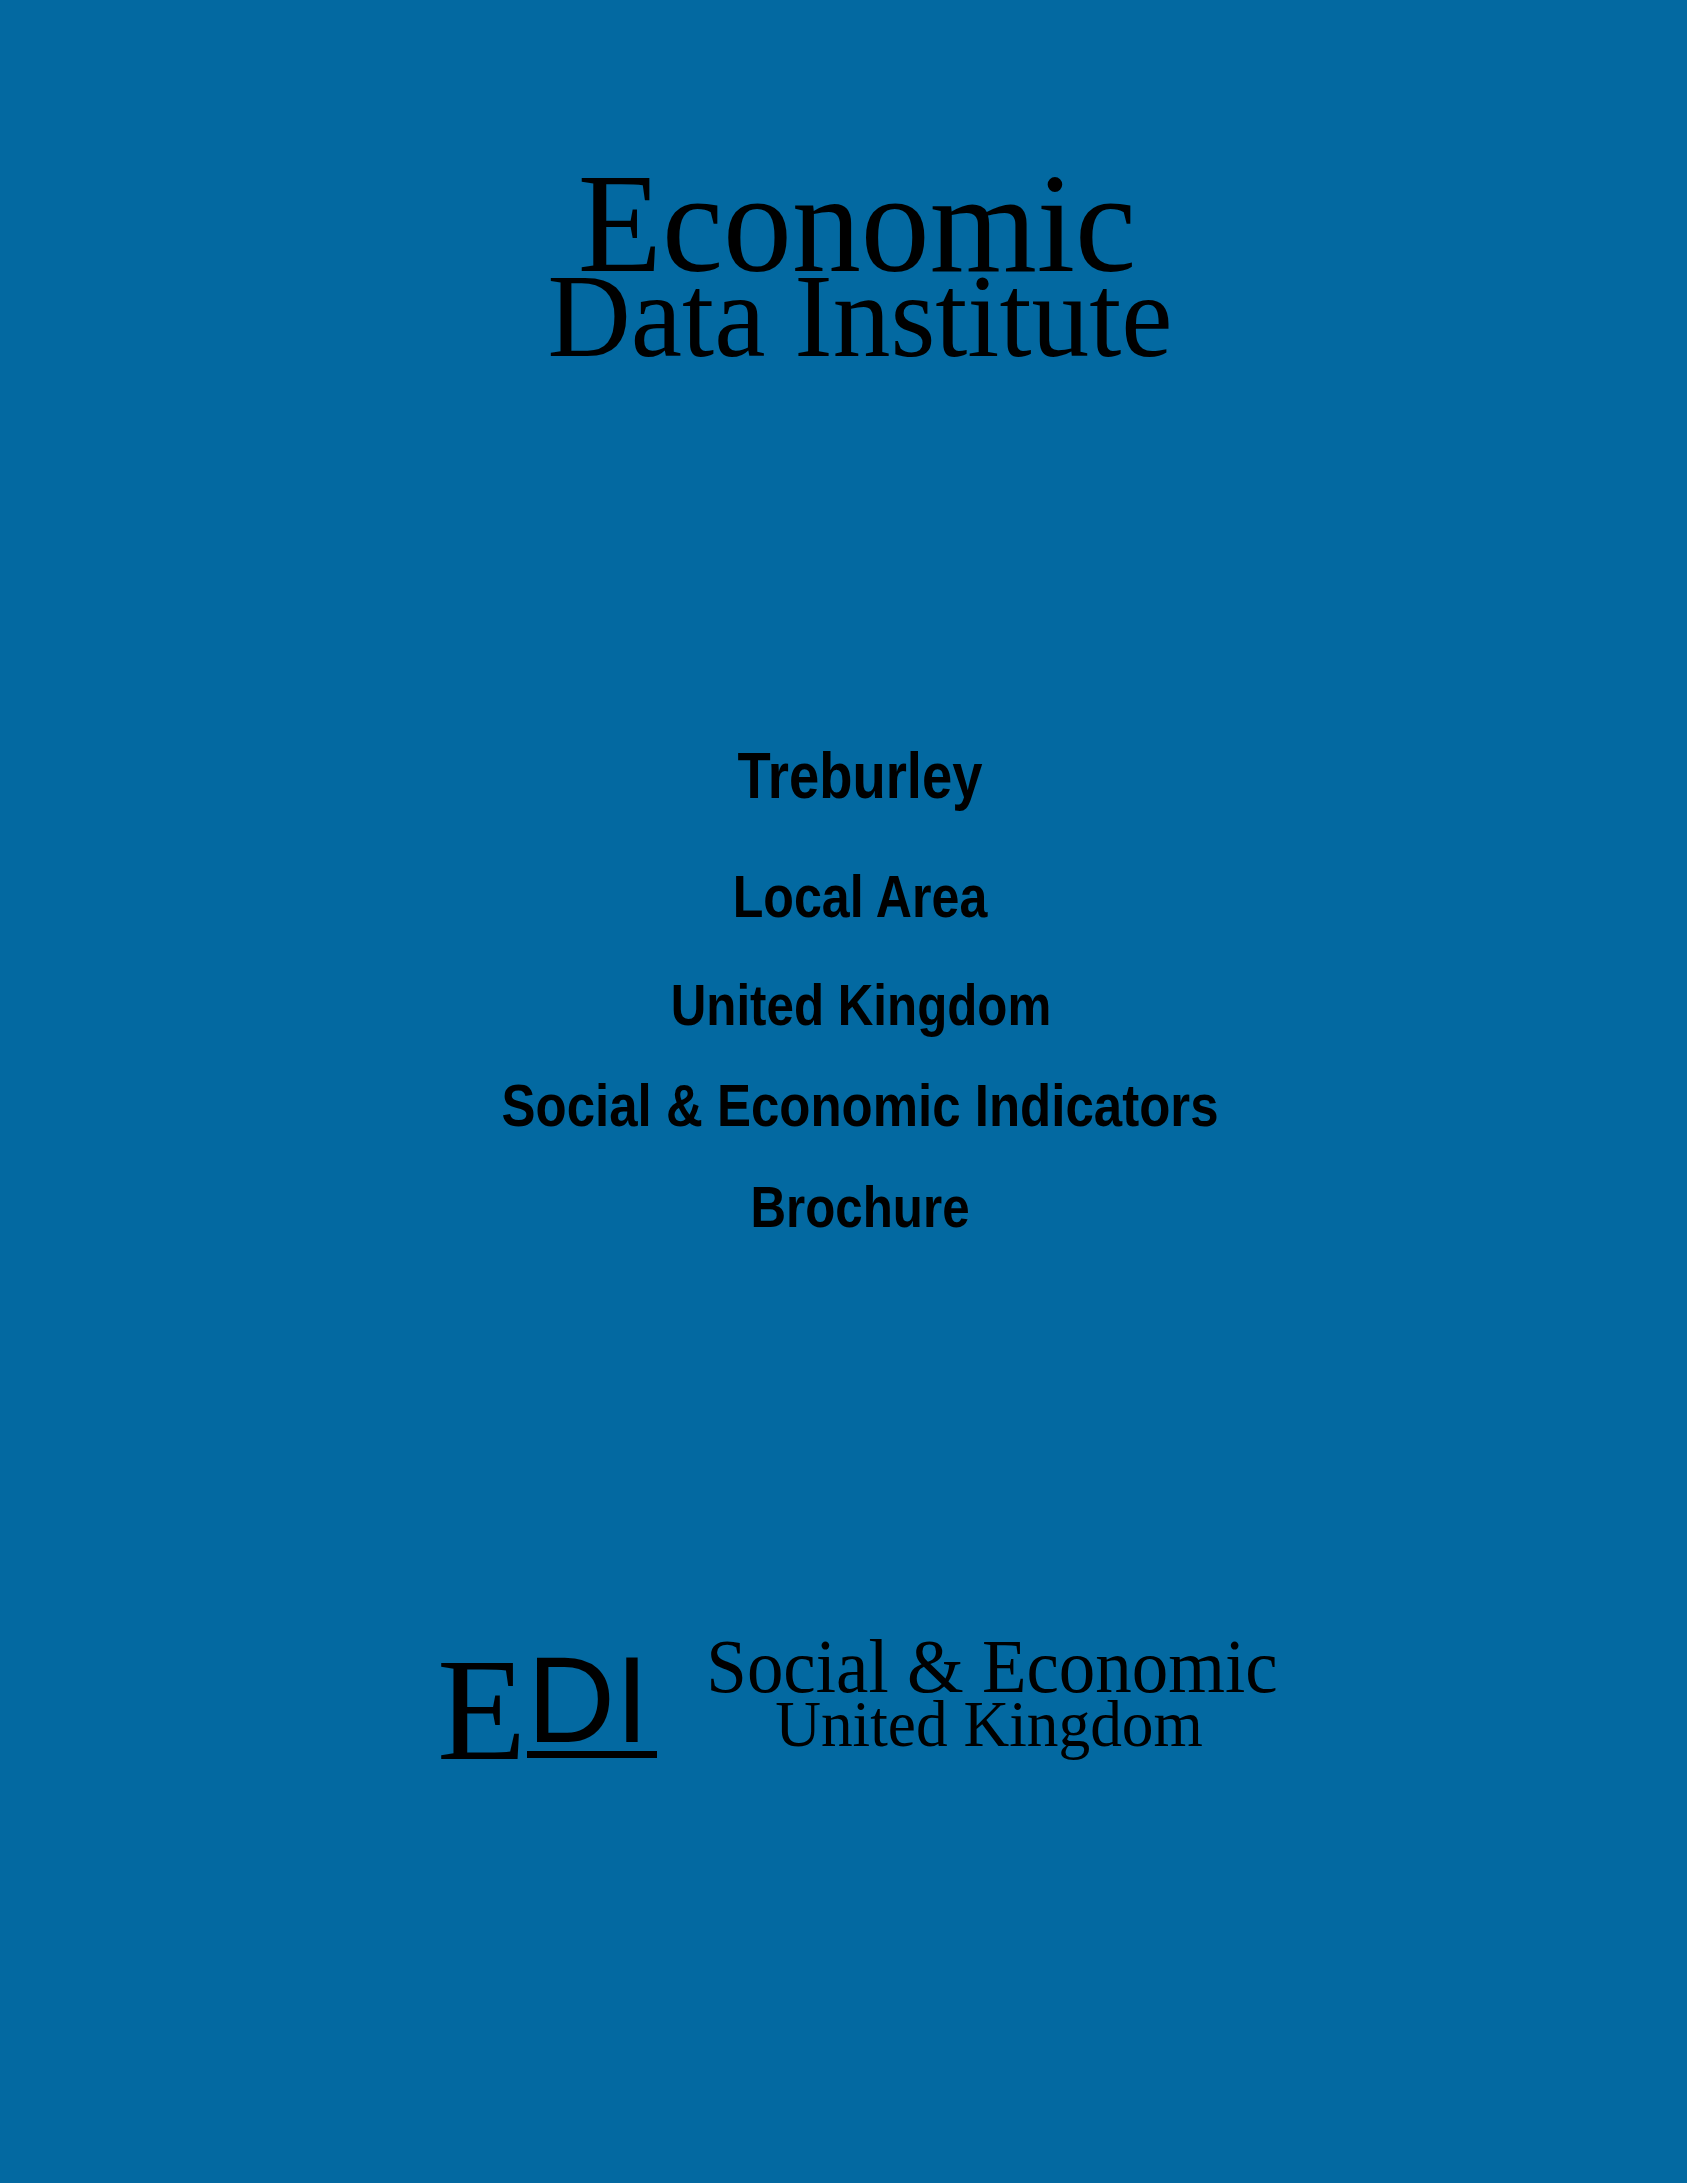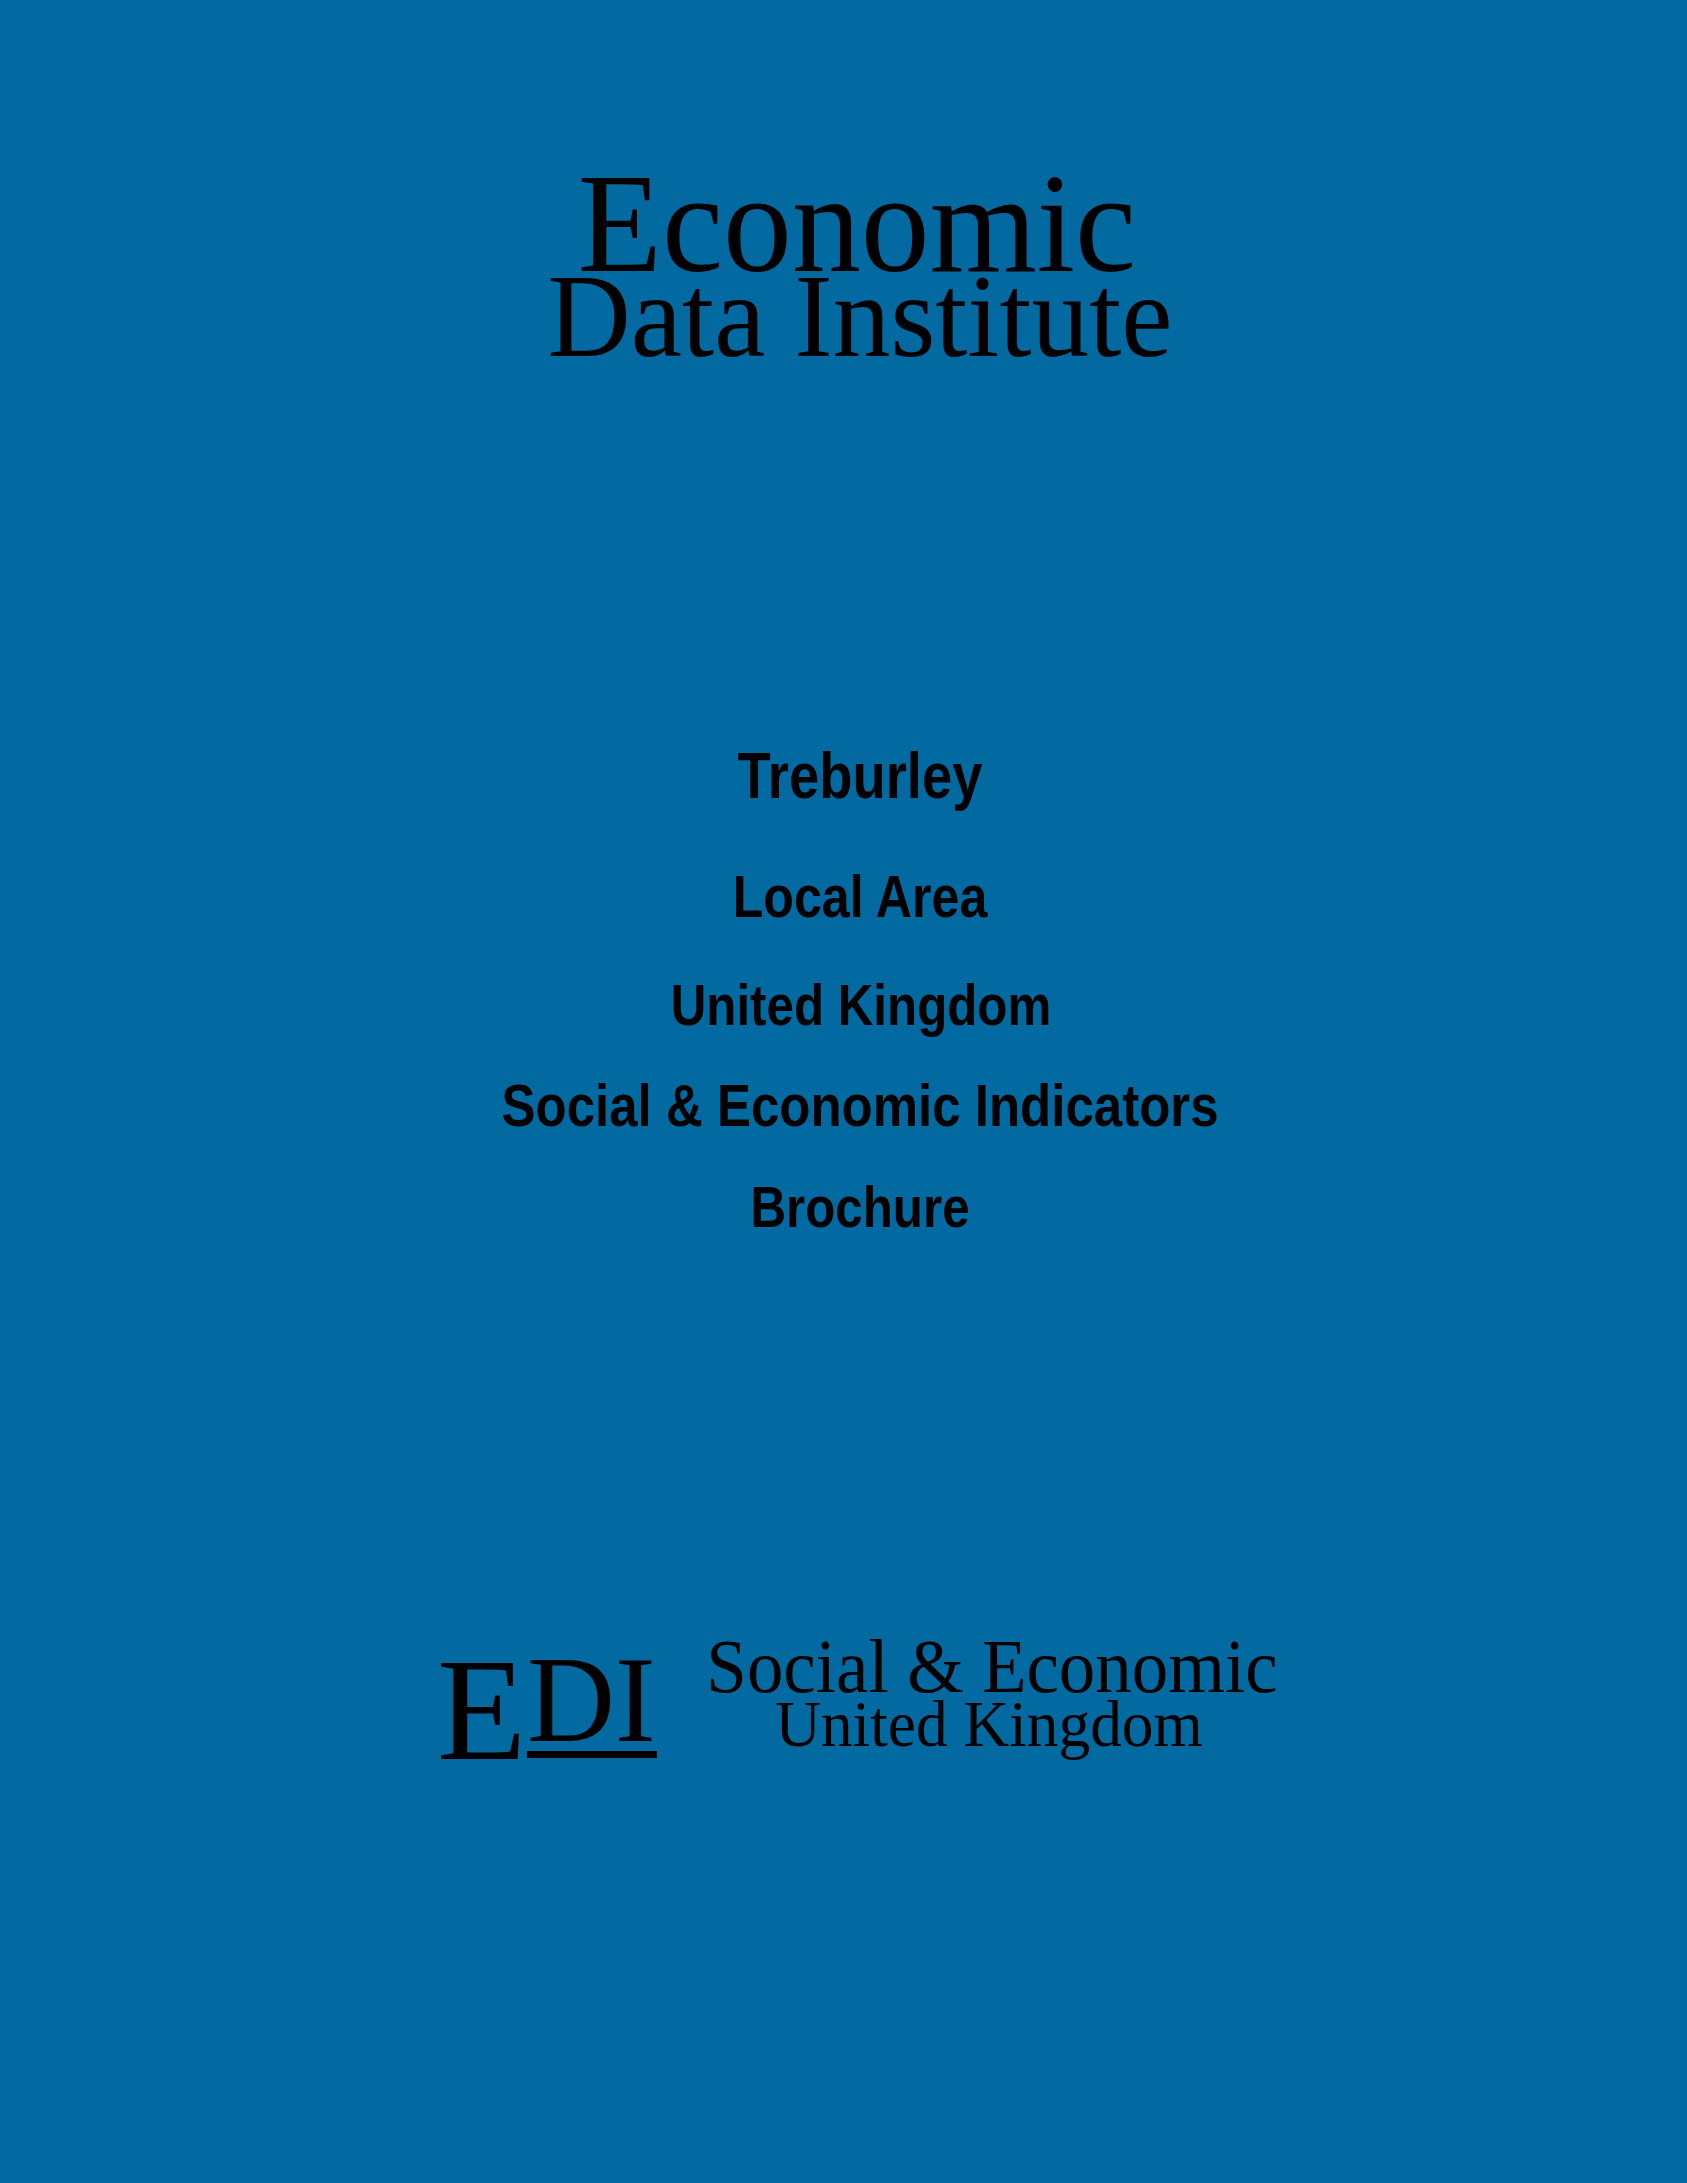--- a/index.html
+++ b/index.html
@@ -49,21 +49,21 @@
   
   .edi-e {
     left: 437px;
     top: 1637px;
     font-family: "Liberation Serif", serif;
     font-size: 146px;
   }
   .edi-di {
     left: 527px;
     top: 1639px;
-    font-family: Liberation Serif, serif;
+    font-family: Liberation Sans, sans-serif;
     font-size: 122px;
   }
   .edi-underline {
     left: 527px;
     top: 1751px;
     width: 130px;
     height: 7.3px;
     background: #000000;
   }
   .tagline1 {

